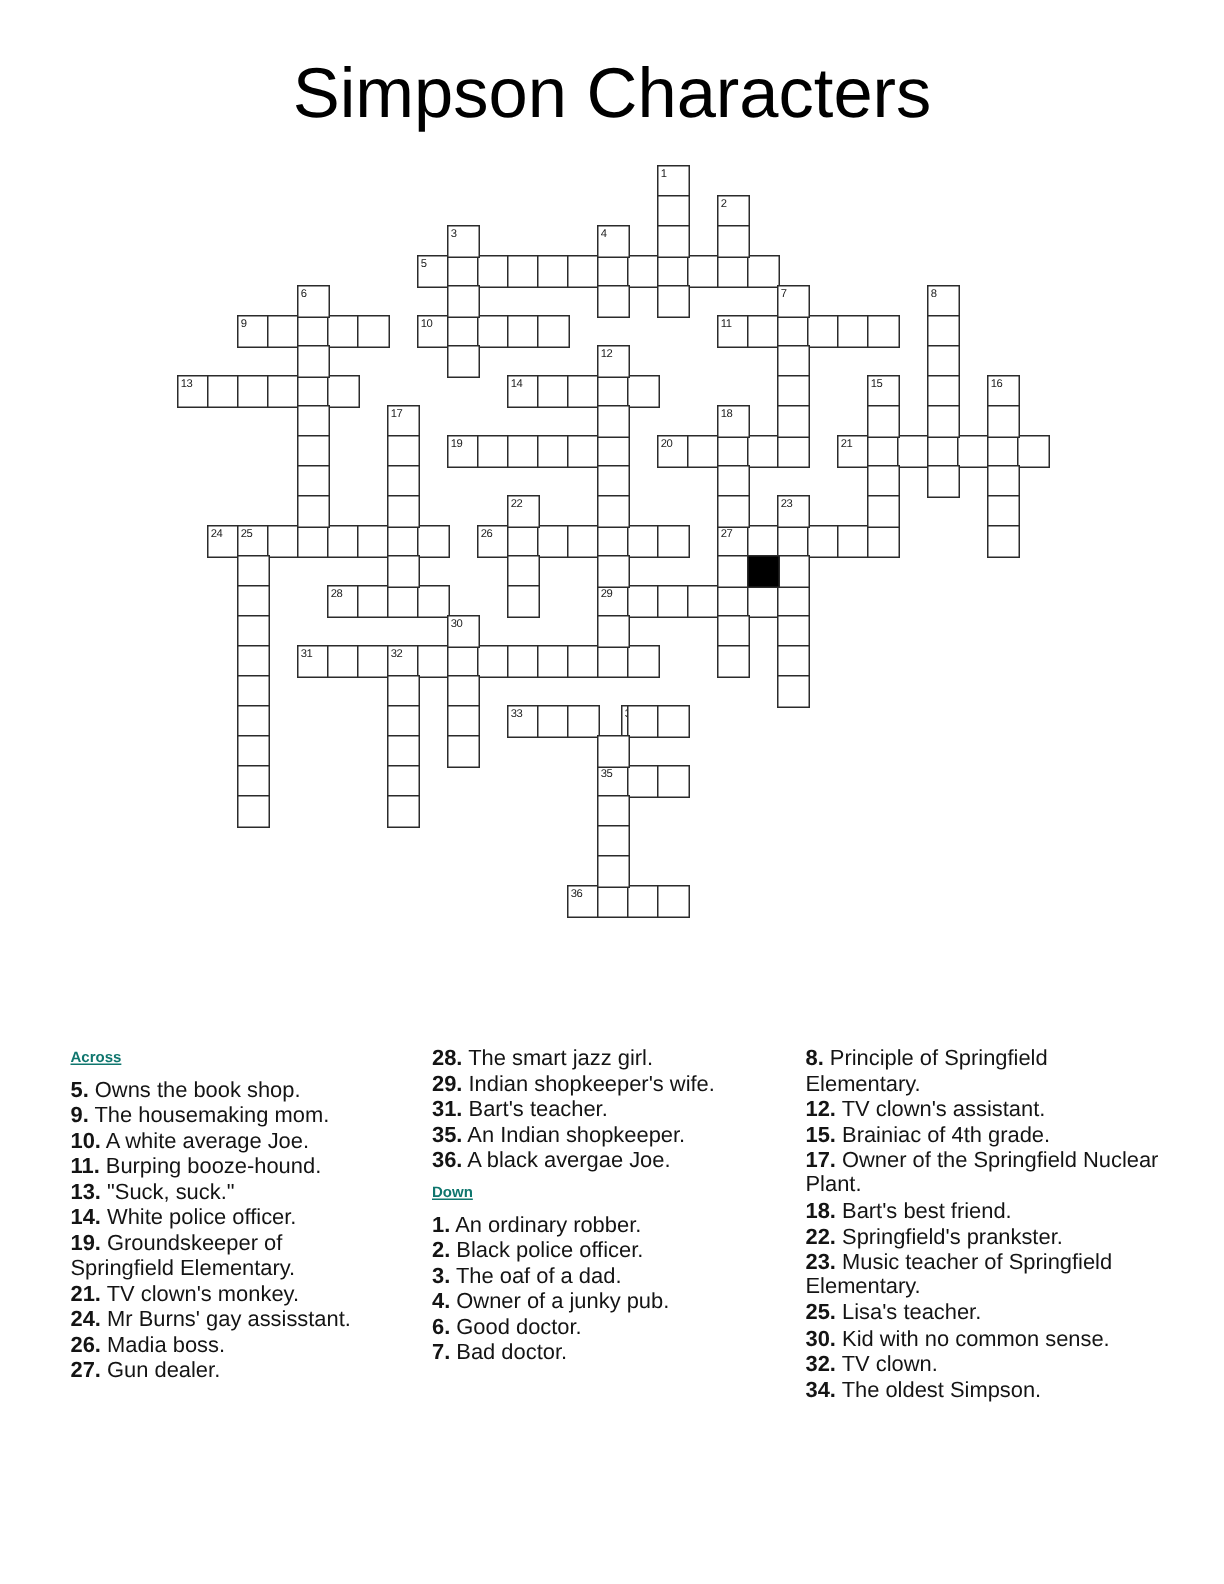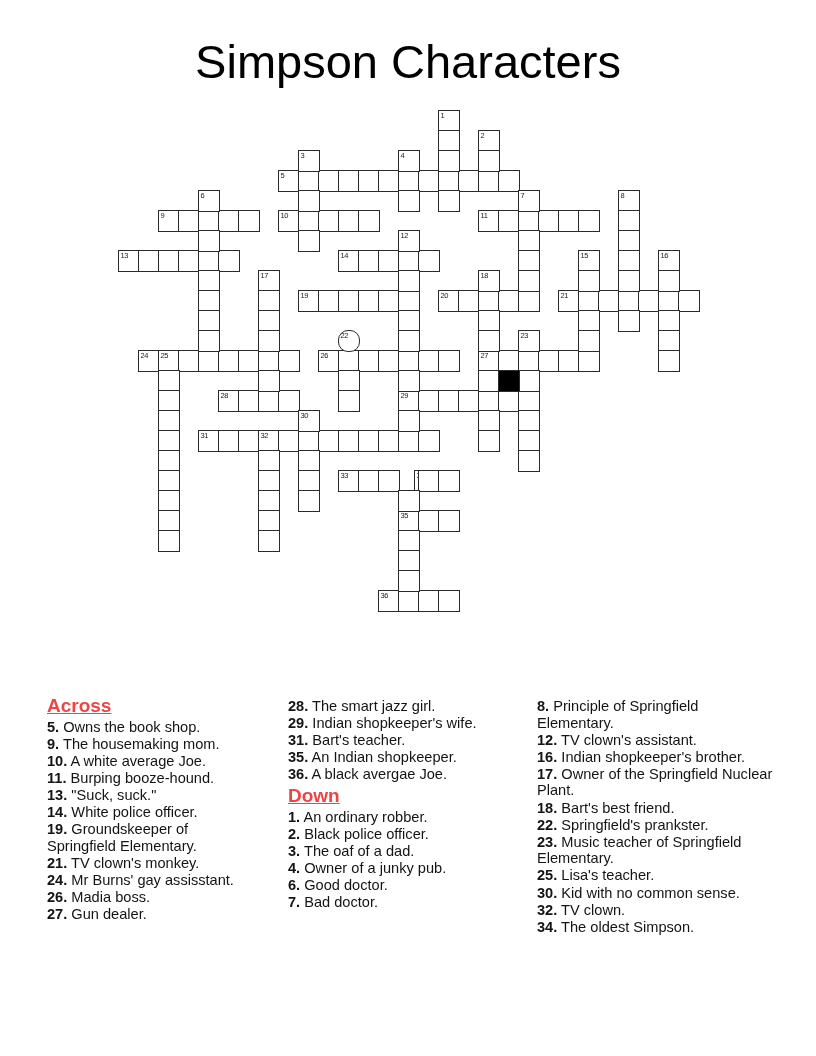--- a/index.html
+++ b/index.html
@@ -25,22 +25,22 @@
     background:#ffffff; border:1.6px solid #2b2b2b;
   }
   .cell.black { background:#000000; }
   .cellnum {
     position:absolute; top:0px; left:1.5px; font-size:7.5px; line-height:9px;
     color:#222; font-weight:400; letter-spacing:-0.3px;
   }
   
   .clue-col { position:absolute; top:698px; font-size:14.6px; line-height:16.6px; color:#141414; }
   .clue-heading {
-    font-weight:bold; text-decoration:underline; font-size:19px;
-    margin:0 0 4px 0; color:#ef4444;
+    font-weight:bold; text-decoration:underline; font-size:10px;
+    margin:0 0 4px 0; color:#0f766e;
   }
   .clue-heading.later { margin-top:5px; }
   .clue { margin:0 0 0.5px 0; }
   .clue b { font-weight:bold; }
 </style>
 </head>
 <body>
 
 <div id="page">
 
@@ -274,21 +274,21 @@
       <div class="cell" style="left: 140px; top: 220px;"></div>
       <div class="cell" style="left: 140px; top: 260px;"></div>
       <div class="cell" style="left: 360px; top: 160px;">
         <span class="cellnum">18</span>
       </div>
       <div class="cell" style="left: 360px; top: 200px;"></div>
       <div class="cell" style="left: 360px; top: 220px;"></div>
       <div class="cell" style="left: 360px; top: 260px;"></div>
       <div class="cell" style="left: 360px; top: 300px;"></div>
       <div class="cell" style="left: 360px; top: 320px;"></div>
-      <div class="cell" style="left: 220px; top: 220px; border-radius: 10px;">
+      <div class="cell" style="left: 220px; top: 220px;">
         <span class="cellnum">22</span>
       </div>
       <div class="cell" style="left: 220px; top: 260px;"></div>
       <div class="cell" style="left: 220px; top: 280px;"></div>
       <div class="cell" style="left: 400px; top: 220px;">
         <span class="cellnum">23</span>
       </div>
       <div class="cell" style="left: 400px; top: 260px;"></div>
       <div class="cell" style="left: 400px; top: 300px;"></div>
       <div class="cell" style="left: 400px; top: 320px;"></div>
@@ -345,21 +345,21 @@
         <div class="clue"><b>1.</b> An ordinary robber.</div>
         <div class="clue"><b>2.</b> Black police officer.</div>
         <div class="clue"><b>3.</b> The oaf of a dad.</div>
         <div class="clue"><b>4.</b> Owner of a junky pub.</div>
         <div class="clue"><b>6.</b> Good doctor.</div>
         <div class="clue"><b>7.</b> Bad doctor.</div>
       </div>
       <div class="clue-col" style="left: 537px; width: 240px;">
         <div class="clue"><b>8.</b> Principle of Springfield Elementary.</div>
         <div class="clue"><b>12.</b> TV clown's assistant.</div>
-        <div class="clue"><b>16.</b> Indian shopkeeper's brother.</div>
+        <div class="clue"><b>15.</b> Brainiac of 4th grade.</div>
         <div class="clue"><b>17.</b> Owner of the Springfield Nuclear Plant.</div>
         <div class="clue"><b>18.</b> Bart's best friend.</div>
         <div class="clue"><b>22.</b> Springfield's prankster.</div>
         <div class="clue"><b>23.</b> Music teacher of Springfield Elementary.</div>
         <div class="clue"><b>25.</b> Lisa's teacher.</div>
         <div class="clue"><b>30.</b> Kid with no common sense.</div>
         <div class="clue"><b>32.</b> TV clown.</div>
         <div class="clue"><b>34.</b> The oldest Simpson.</div>
       </div>
     </div>

